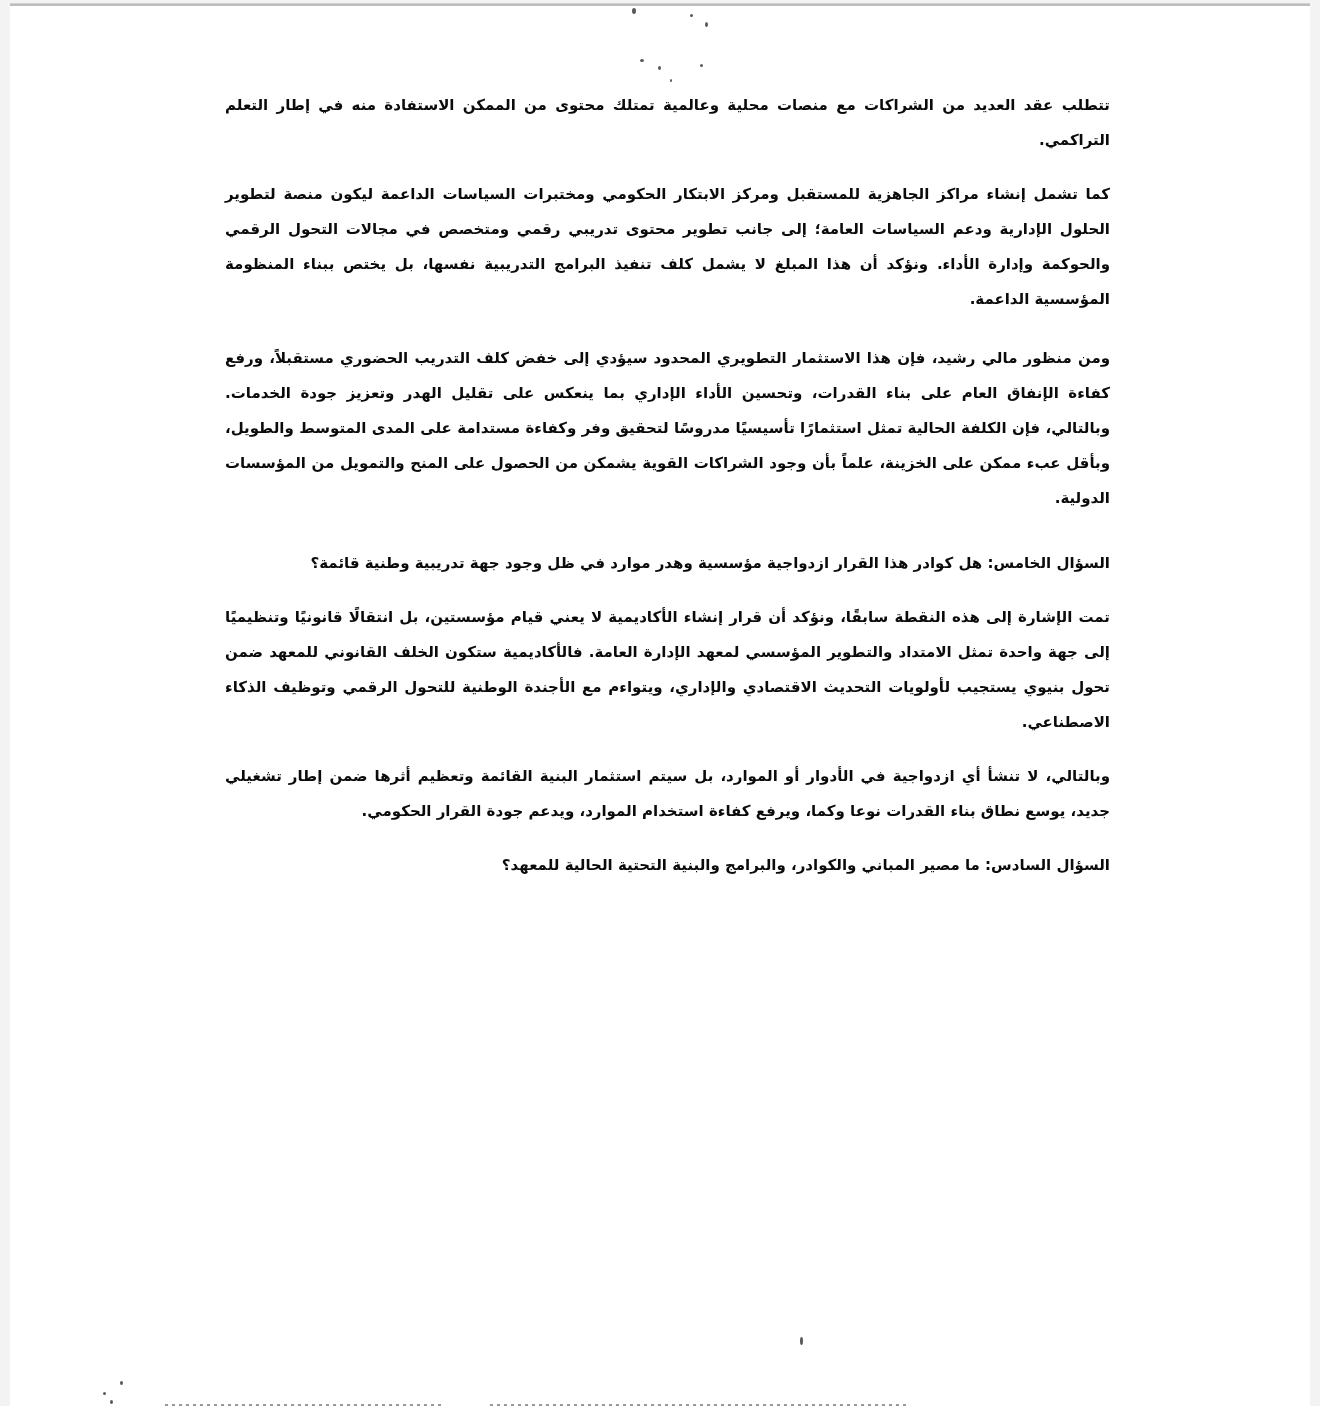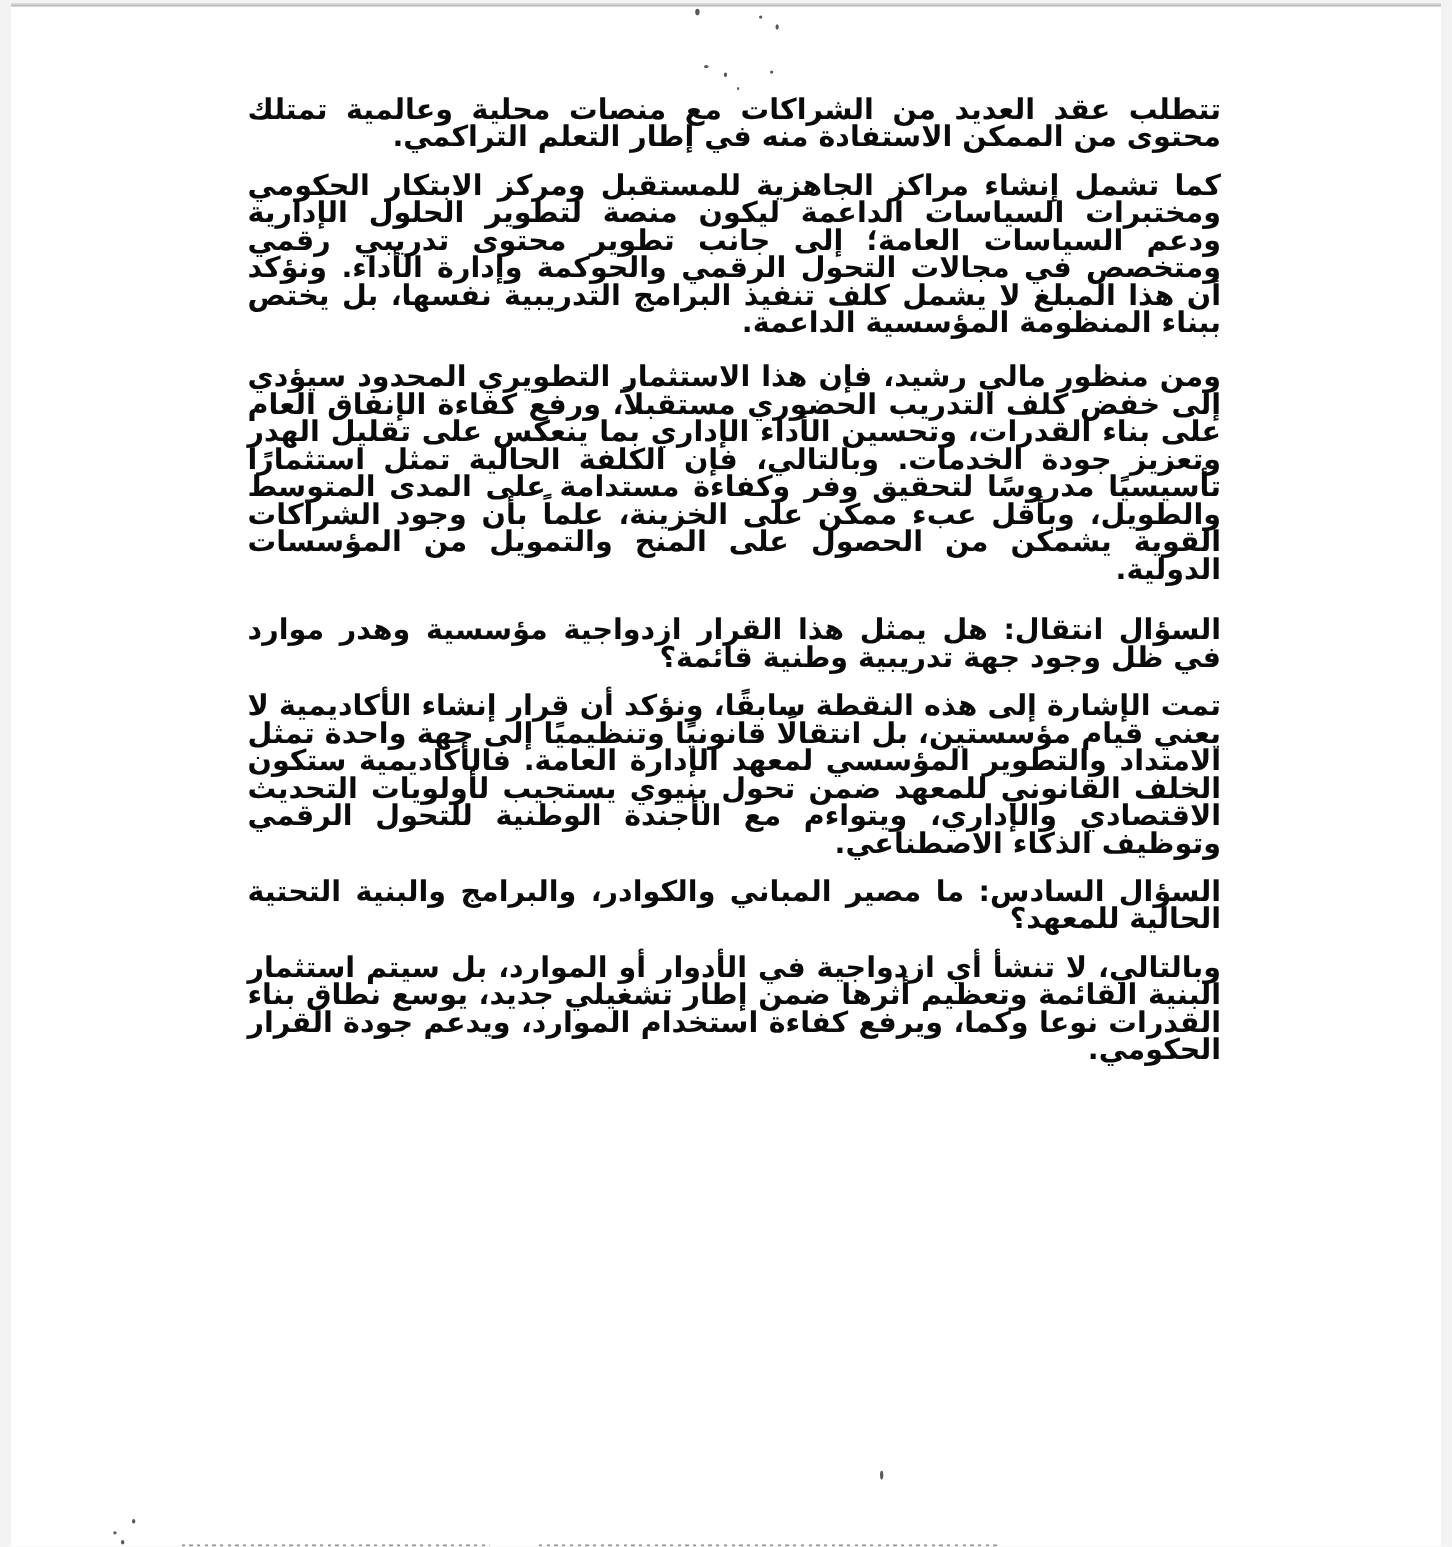--- a/index.html
+++ b/index.html
@@ -33,22 +33,22 @@
       position: absolute;
       left: 225px;
       top: 88px;
       width: 885px;
       direction: rtl;
       text-align: justify;
       text-align-last: right;
       color: #0b0b0b;
     }
     .para {
-      font-size: 26px;
-      line-height: 25px;
+      font-size: 15px;
+      line-height: 35px;
       font-weight: bold;
       margin: 0 0 19px 0;
       text-align: justify;
       text-align-last: right;
       letter-spacing: -0.2px;
     }
     .para.q {
       font-weight: 900;
     }
     .gap-lg { margin-bottom: 30px; margin-top: 24px; }
@@ -86,17 +86,17 @@
   <span class="scan-dot" style="left:93px;top:1388px;width:3px;height:3px;"></span>
   <span class="scan-dot" style="left:100px;top:1396px;width:3px;height:4px;"></span>
   <div class="bottom-noise"></div>
   <div class="bottom-noise" style="left:480px;width:420px;"></div>
 </div>
 
 <div class="content">
   <p class="para">تتطلب عقد العديد من الشراكات مع منصات محلية وعالمية تمتلك محتوى من الممكن الاستفادة منه في إطار التعلم التراكمي.</p>
   <p class="para">كما تشمل إنشاء مراكز الجاهزية للمستقبل ومركز الابتكار الحكومي ومختبرات السياسات الداعمة ليكون منصة لتطوير الحلول الإدارية ودعم السياسات العامة؛ إلى جانب تطوير محتوى تدريبي رقمي ومتخصص في مجالات التحول الرقمي والحوكمة وإدارة الأداء. ونؤكد أن هذا المبلغ لا يشمل كلف تنفيذ البرامج التدريبية نفسها، بل يختص ببناء المنظومة المؤسسية الداعمة.</p>
   <p class="para gap-lg">ومن منظور مالي رشيد، فإن هذا الاستثمار التطويري المحدود سيؤدي إلى خفض كلف التدريب الحضوري مستقبلاً، ورفع كفاءة الإنفاق العام على بناء القدرات، وتحسين الأداء الإداري بما ينعكس على تقليل الهدر وتعزيز جودة الخدمات. وبالتالي، فإن الكلفة الحالية تمثل استثمارًا تأسيسيًا مدروسًا لتحقيق وفر وكفاءة مستدامة على المدى المتوسط والطويل، وبأقل عبء ممكن على الخزينة، علماً بأن وجود الشراكات القوية يشمكن من الحصول على المنح والتمويل من المؤسسات الدولية.</p>
-  <p class="para q">السؤال انتقال: هل يمثل هذا القرار ازدواجية مؤسسية وهدر موارد في ظل وجود جهة تدريبية وطنية قائمة؟</p>
+  <p class="para q">السؤال الخامس: هل كوادر هذا القرار ازدواجية مؤسسية وهدر موارد في ظل وجود جهة تدريبية وطنية قائمة؟</p>
   <p class="para">تمت الإشارة إلى هذه النقطة سابقًا، ونؤكد أن قرار إنشاء الأكاديمية لا يعني قيام مؤسستين، بل انتقالًا قانونيًا وتنظيميًا إلى جهة واحدة تمثل الامتداد والتطوير المؤسسي لمعهد الإدارة العامة. فالأكاديمية ستكون الخلف القانوني للمعهد ضمن تحول بنيوي يستجيب لأولويات التحديث الاقتصادي والإداري، ويتواءم مع الأجندة الوطنية للتحول الرقمي وتوظيف الذكاء الاصطناعي.</p>
+  <p class="para">وبالتالي، لا تنشأ أي ازدواجية في الأدوار أو الموارد، بل سيتم استثمار البنية القائمة وتعظيم أثرها ضمن إطار تشغيلي جديد، يوسع نطاق بناء القدرات نوعا وكما، ويرفع كفاءة استخدام الموارد، ويدعم جودة القرار الحكومي.</p>
   <p class="para q">السؤال السادس: ما مصير المباني والكوادر، والبرامج والبنية التحتية الحالية للمعهد؟</p>
-  <p class="para">وبالتالي، لا تنشأ أي ازدواجية في الأدوار أو الموارد، بل سيتم استثمار البنية القائمة وتعظيم أثرها ضمن إطار تشغيلي جديد، يوسع نطاق بناء القدرات نوعا وكما، ويرفع كفاءة استخدام الموارد، ويدعم جودة القرار الحكومي.</p>
 </div>
 
 </body></html>

